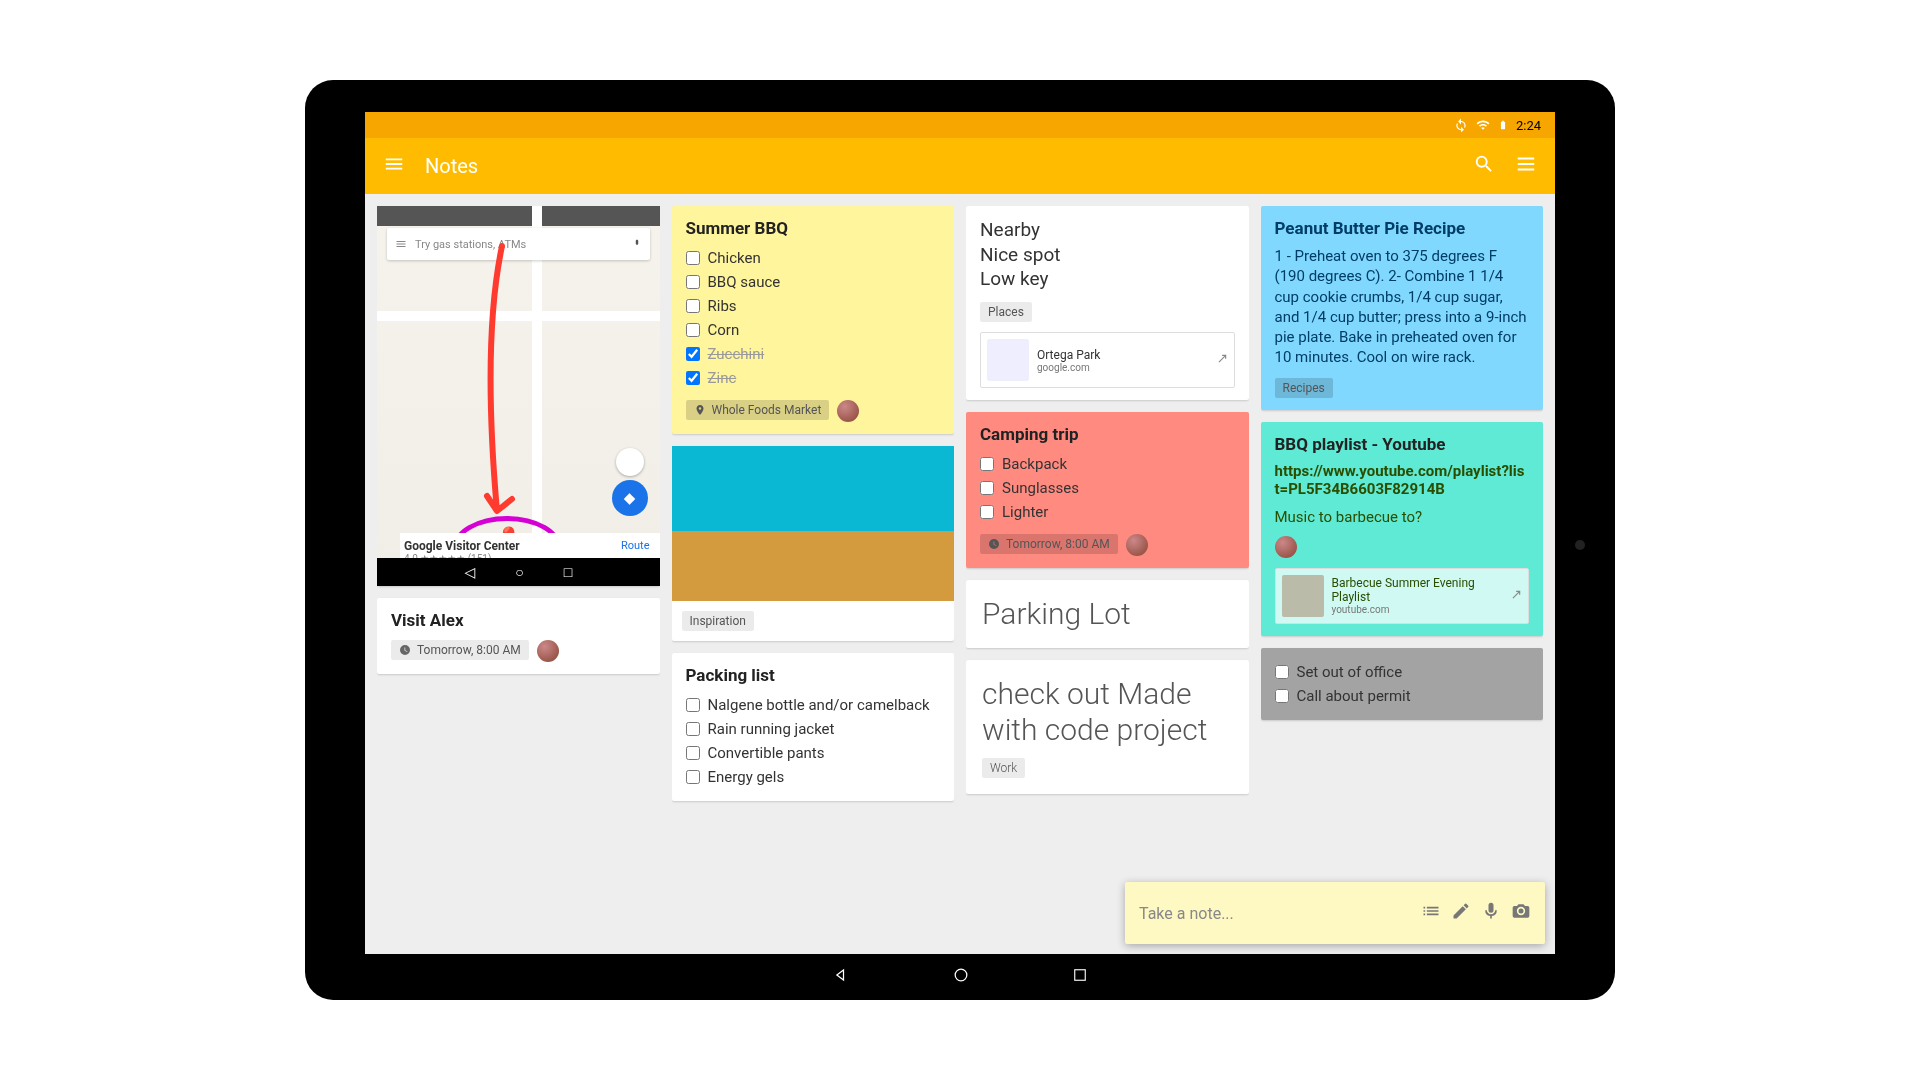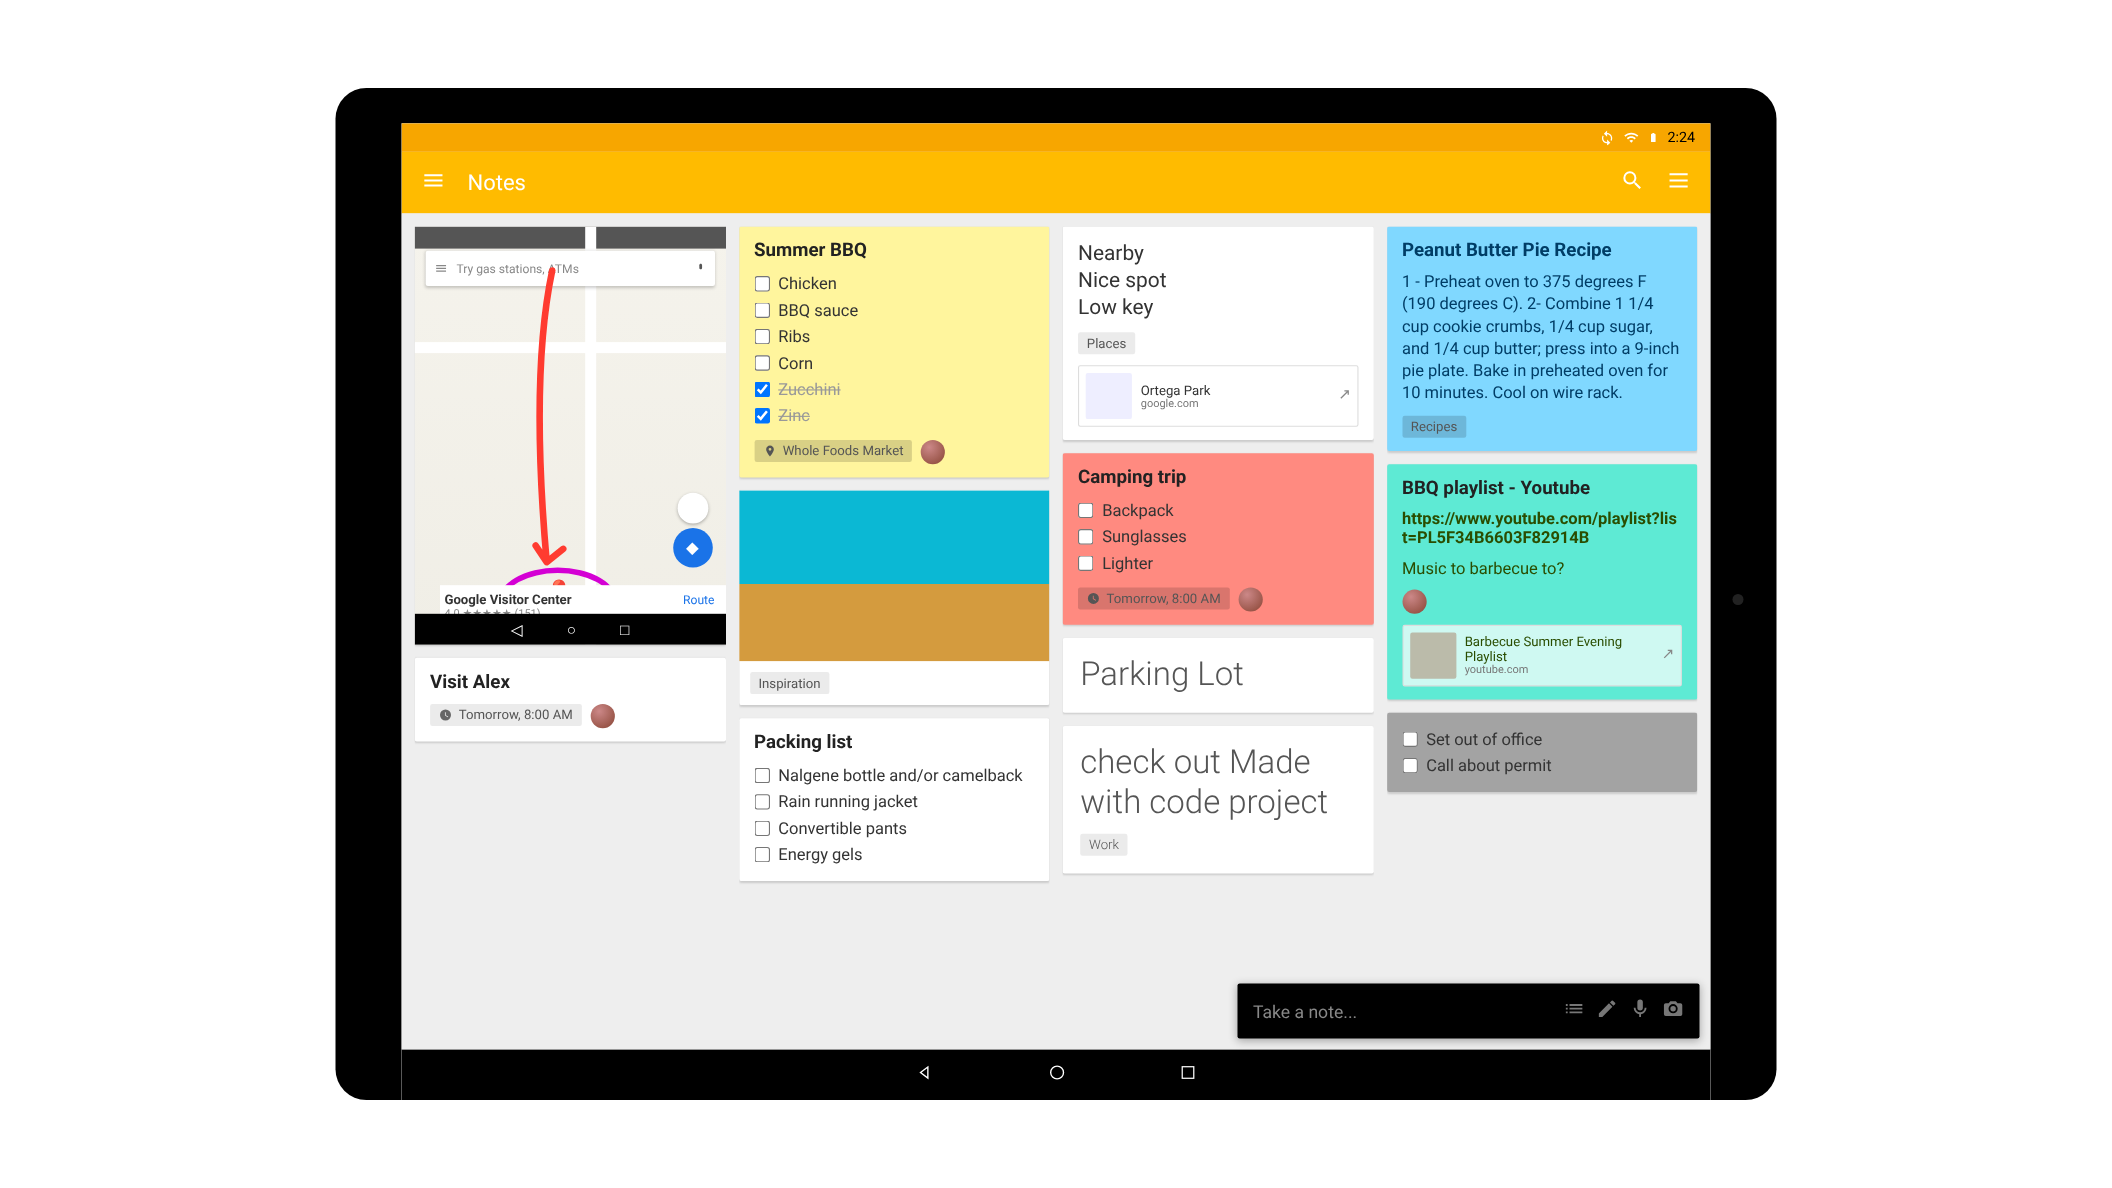--- a/index.html
+++ b/index.html
@@ -124,22 +124,22 @@
 .link-card .t { font-size:12px; flex:1; }
 .link-card .t small { display:block; color:#777; font-size:10px; }
 .link-card .ext { color:#888; }
 .nav-bar {
   height: 46px; background:#000; color:#fff;
   display:flex; align-items:center; justify-content:center; gap:100px;
 }
 .take-note {
   position:absolute;
   right: 10px; bottom: 10px;
-  width: 420px; height: 50px;
-  background:#000000;
+  width: 420px; height: 62px;
+  background:#fef9c3;
   box-shadow: 0 2px 8px rgba(0,0,0,.3);
   border-radius: 2px;
   display:flex; align-items:center;
   padding: 0 14px; gap: 10px;
 }
 .take-note .ph { color:#888; font-size:16px; flex:1; }
 .take-note .i { color:#777; cursor:pointer; }
 .yellow { background:#fff59d; }
 .red { background:#ff8a80; }
 .blue { background:#80d8ff; }

